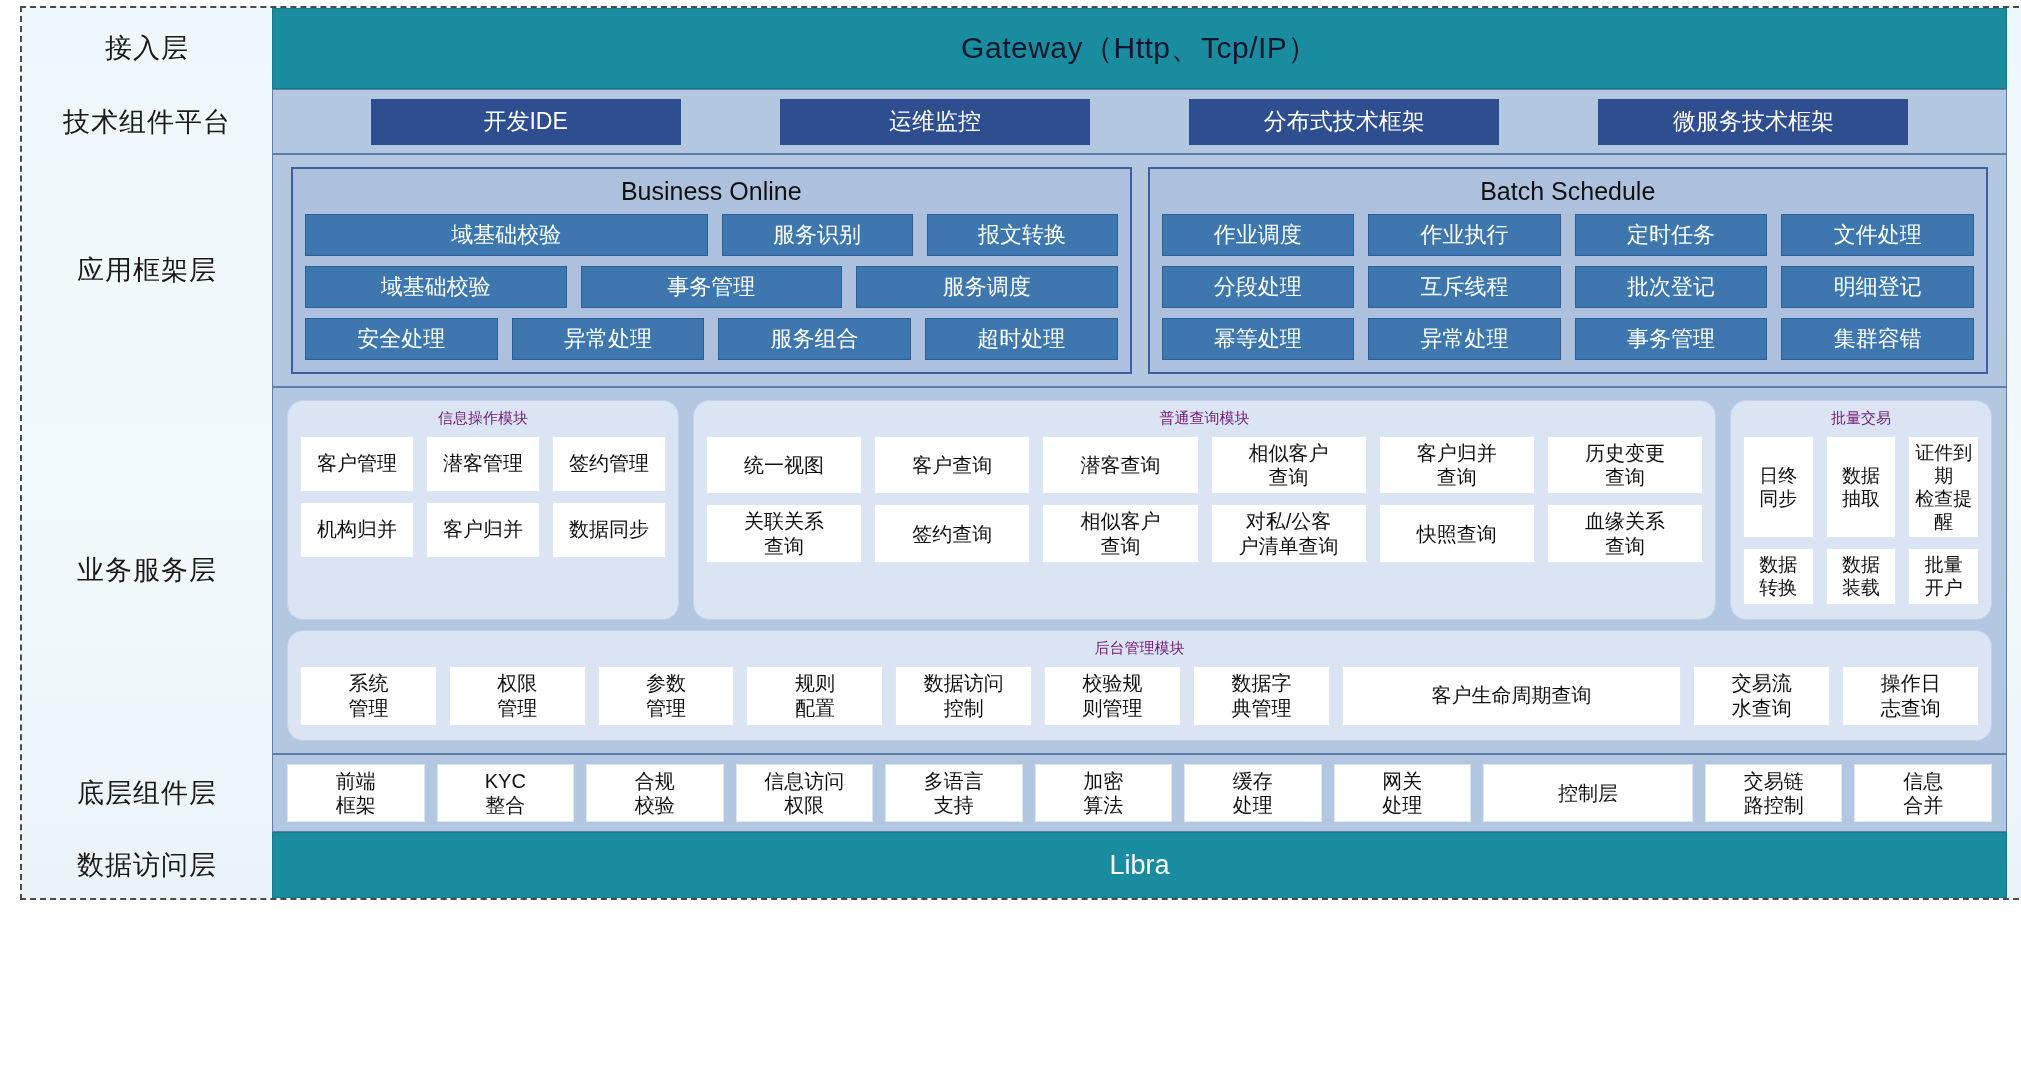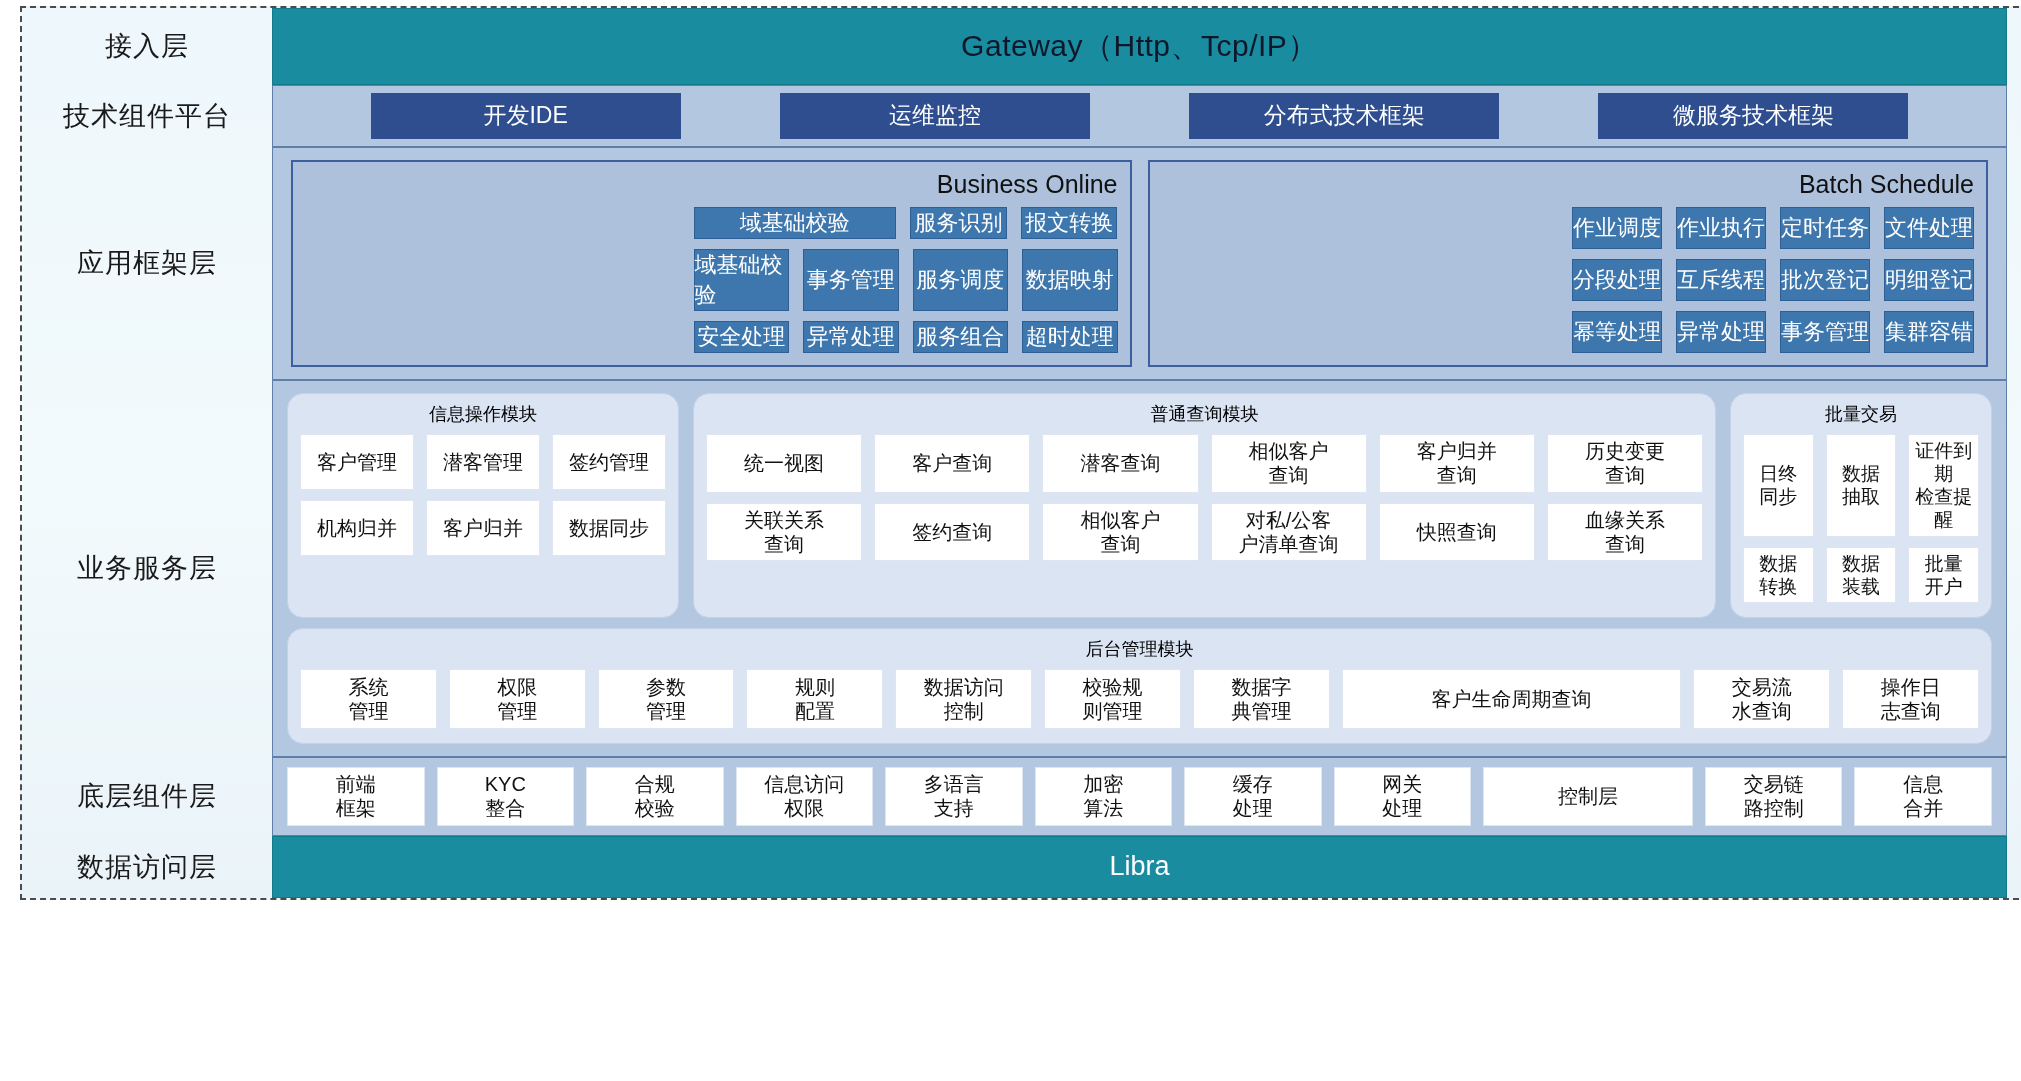--- a/index.html
+++ b/index.html
@@ -47,21 +47,21 @@
   }
 
   
   .r-app { height:276px; }
   .appband {
     flex:1; background:#b4c7e0; border:1px solid #5f7fa8;
     display:flex; gap:16px; padding:12px 18px;
   }
   .fwgroup {
     flex:1; border:2px solid #3d5fa0; background:#adc1dd;
-    padding:6px 12px 12px 12px; display:flex; flex-direction:column;align-items:flex-end;
+    padding:6px 12px 12px 12px; display:flex; flex-direction:column;
   }
   .fwtitle {
     text-align:center; font-size:25px; color:#111; margin:2px 0 8px 0;
   }
   .fwgrid { flex:1; display:flex; flex-direction:column; gap:10px; }
   .fwrow { display:flex; gap:14px; flex:1; }
   .fwcell {
     flex:1; background:#3d77ad; border:1px solid #2d5f94;
     display:flex; align-items:center; justify-content:center;
     color:#ffffff; font-size:22px;
@@ -72,21 +72,21 @@
   .r-biz { flex:1; }
   .bizband {
     flex:1; background:#b4c7e0; border:1px solid #5f7fa8;
     display:flex; flex-direction:column; gap:10px; padding:12px 14px;
   }
   .bizupper { display:flex; gap:14px; flex:0 0 auto; }
   .modcard {
     background:#dbe4f3; border:1px solid #c3d2ea; border-radius:16px;
     padding:6px 12px 14px 12px; display:flex; flex-direction:column;
   }
-  .modtitle { text-align:center; font-size:18px; color:#000000; margin:2px 0 8px; }
+  .modtitle { text-align:center; font-size:15px; color:#701a75; margin:2px 0 8px; }
   .modgrid { display:flex; flex-direction:column; gap:10px; }
   .modrow { display:flex; gap:12px; }
   .cell {
     flex:1; background:#ffffff; border:1px solid #dfe6f2;
     display:flex; align-items:center; justify-content:center;
     text-align:center; font-size:20px; color:#111; line-height:1.22;
     padding:4px 2px; min-height:56px;
   }
   .m-info  { flex:0 0 392px; }
   .m-query { flex:1; }
@@ -149,21 +149,20 @@
             <div class="fwgrid">
               <div class="fwrow">
                 <div class="fwcell wide2">域基础校验</div>
                 <div class="fwcell">服务识别</div>
                 <div class="fwcell">报文转换</div>
               </div>
               <div class="fwrow">
                 <div class="fwcell">域基础校验</div>
                 <div class="fwcell">事务管理</div>
                 <div class="fwcell">服务调度</div>
-                <div class="fwcell">数据映射</div>
               </div>
               <div class="fwrow">
                 <div class="fwcell">安全处理</div>
                 <div class="fwcell">异常处理</div>
                 <div class="fwcell">服务组合</div>
                 <div class="fwcell">超时处理</div>
               </div>
             </div>
           </div>
 

